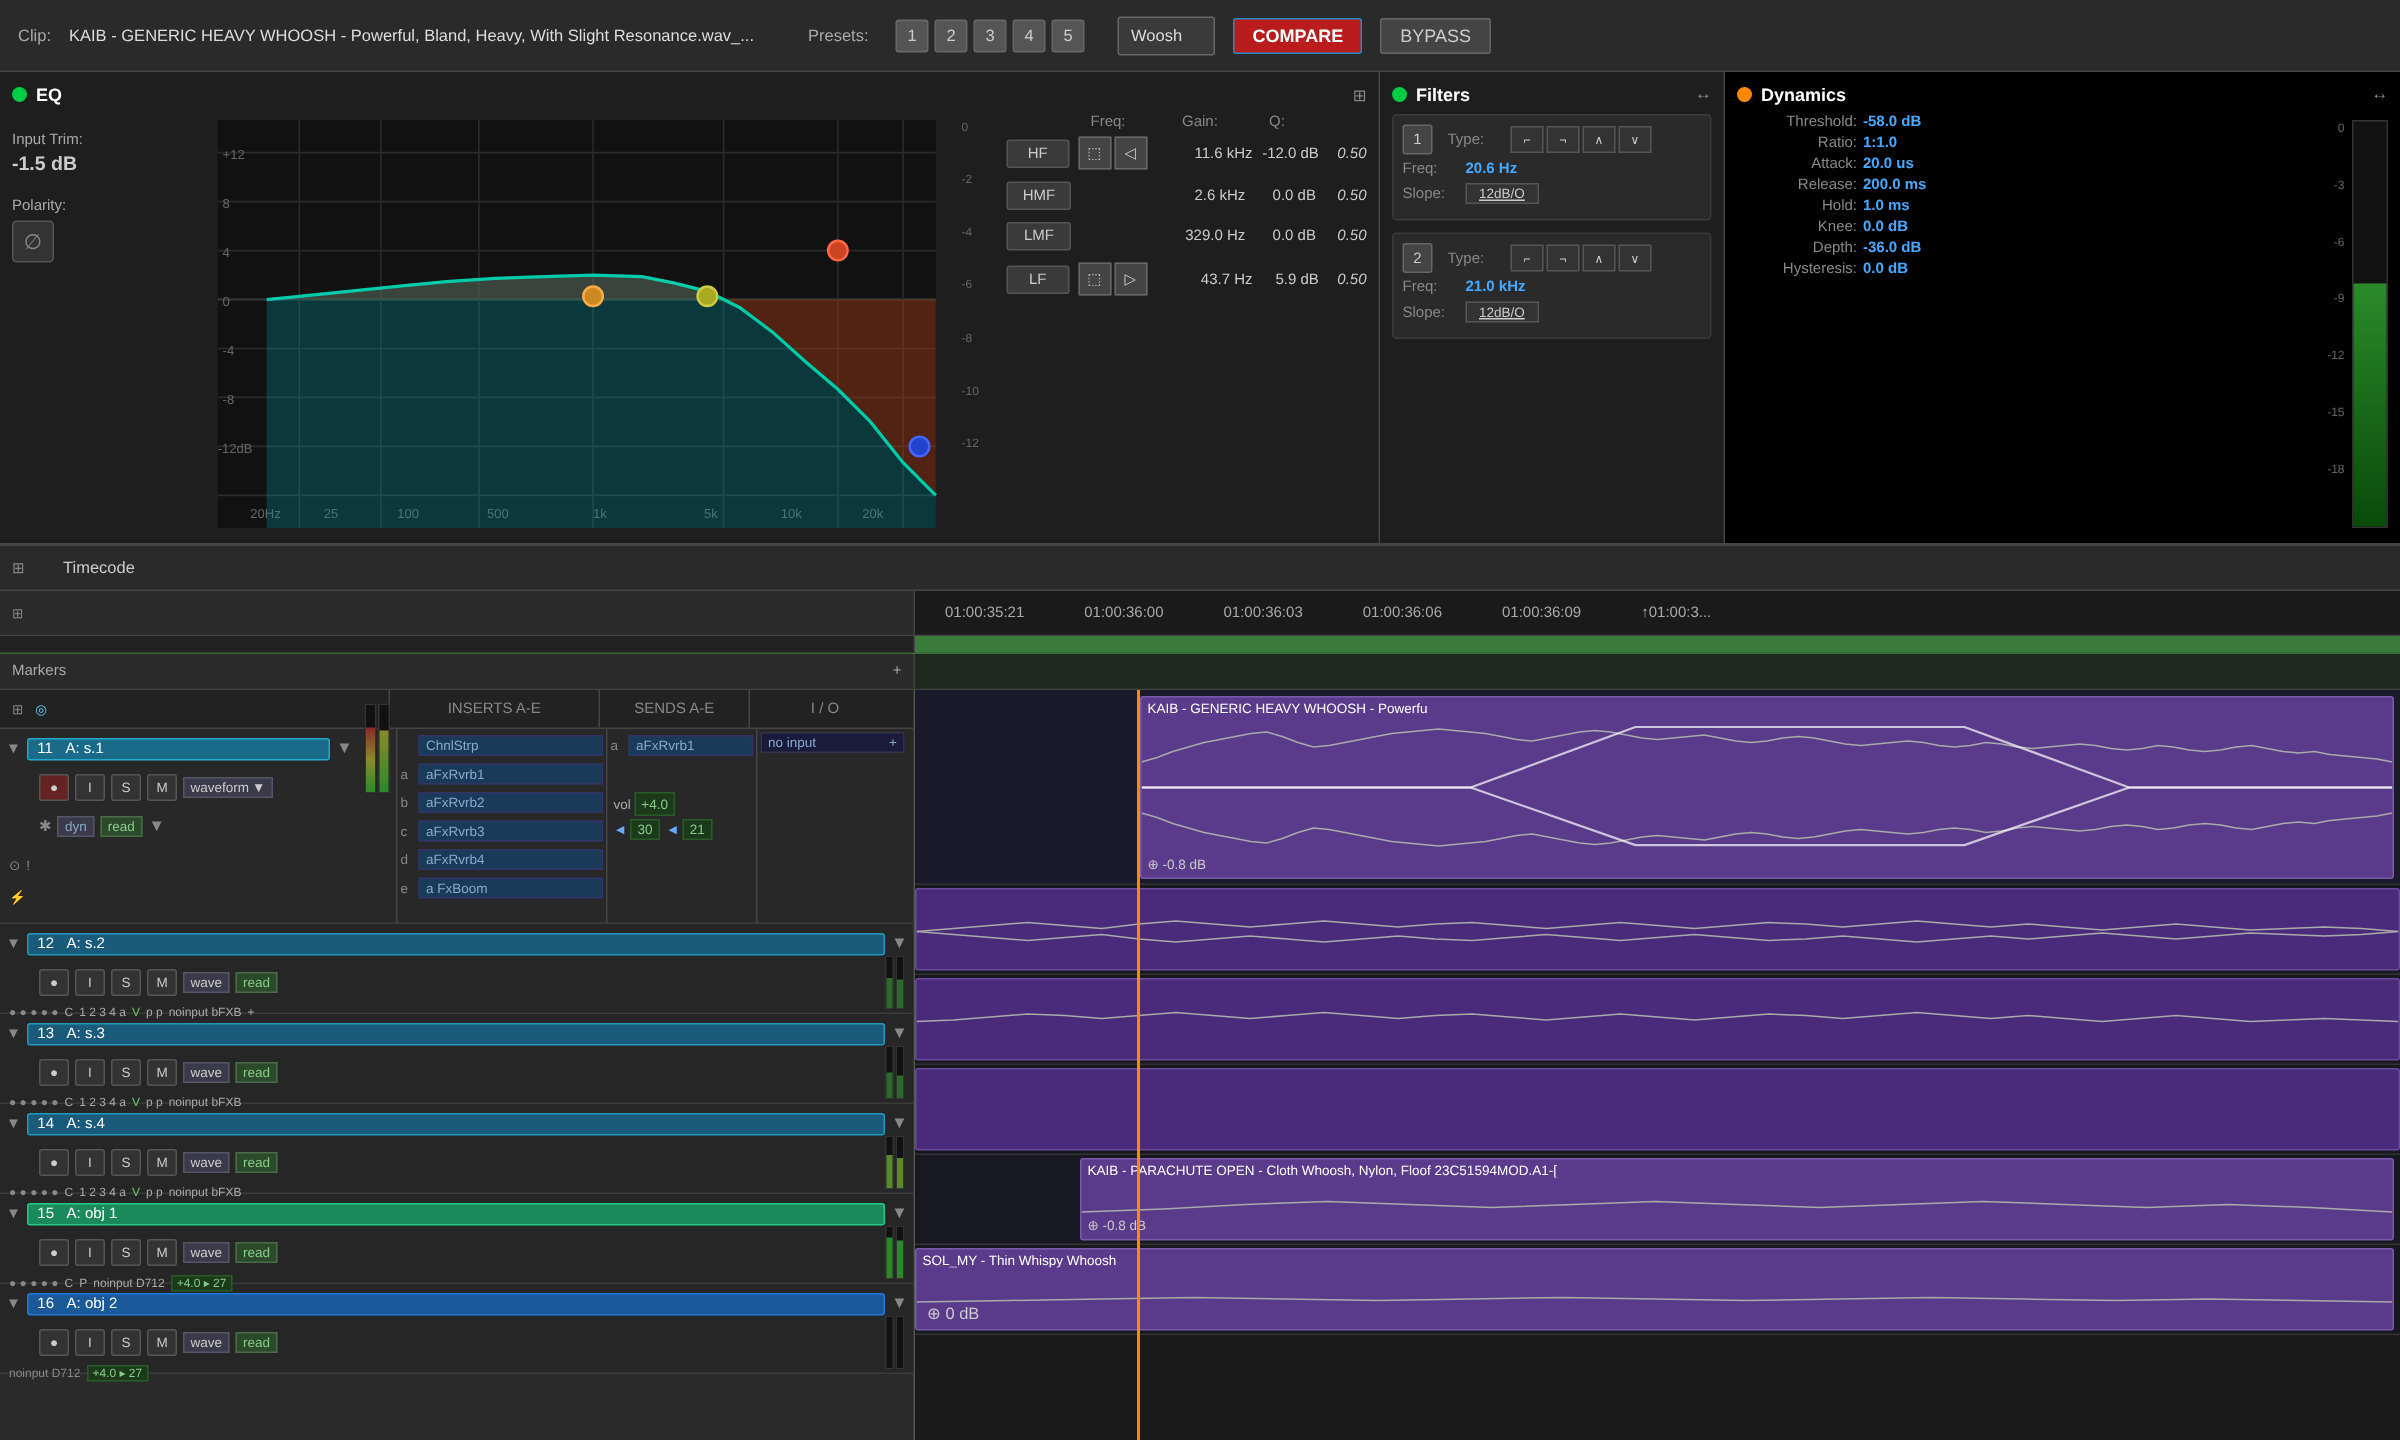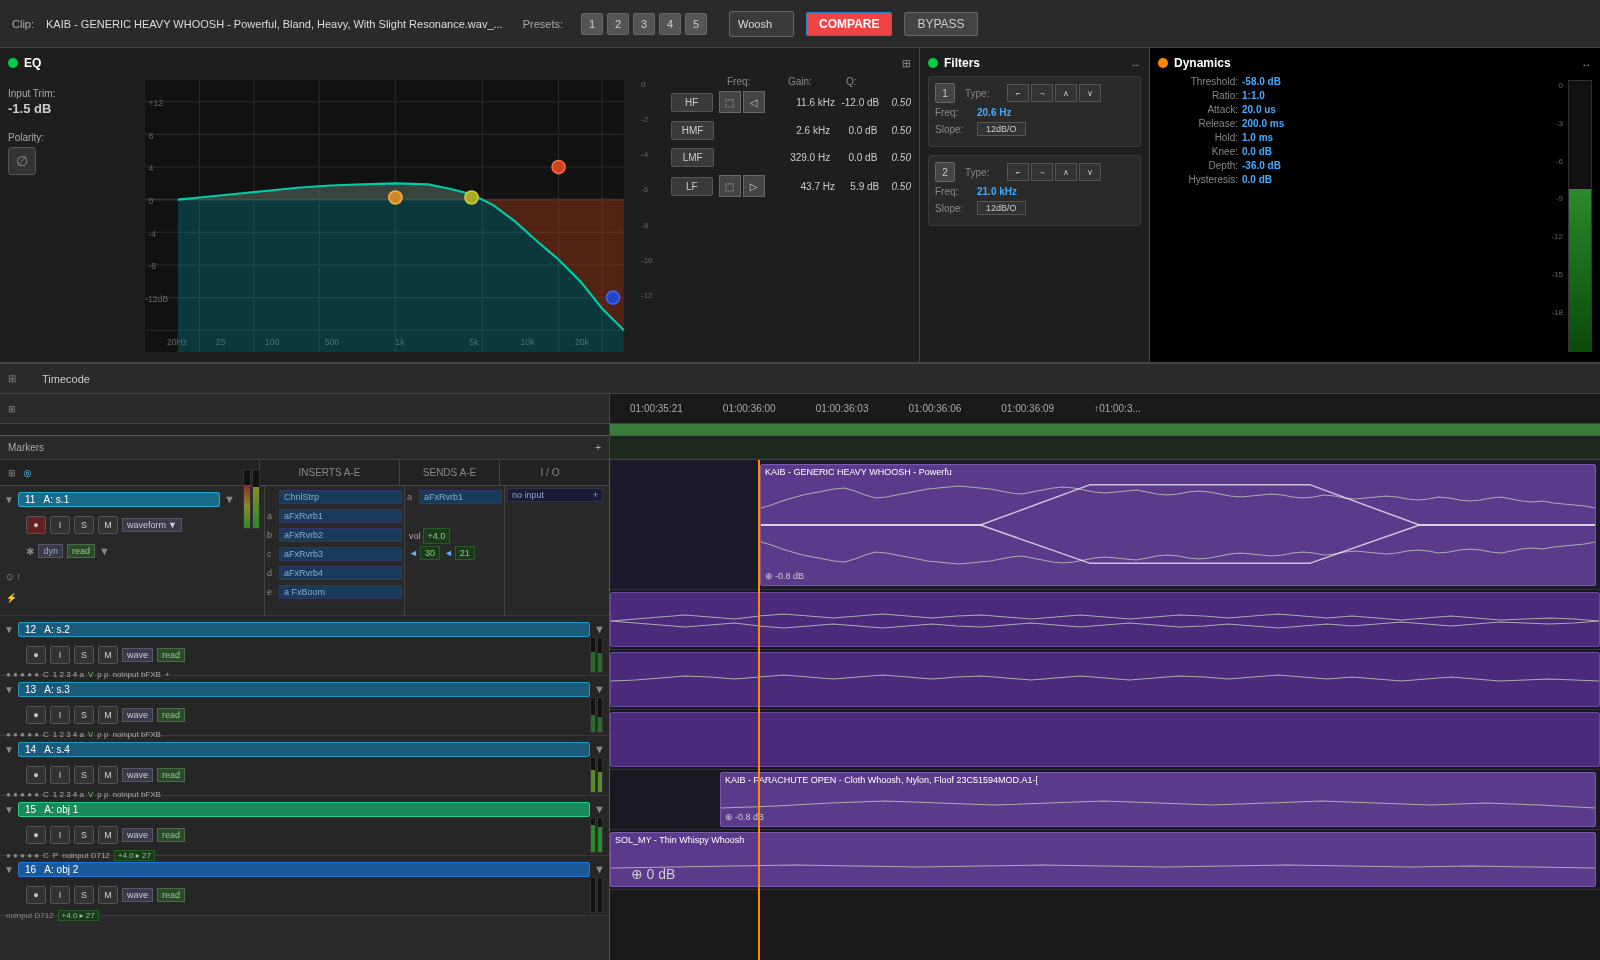--- a/index.html
+++ b/index.html
@@ -10,21 +10,21 @@
       background: #2a2a2a;
       border-bottom: 1px solid #444;
       height: 48px;
       display: flex;
       align-items: center;
       padding: 0 12px;
       gap: 12px;
     }
     .clip-label { color: #aaa; font-size: 11px; }
     .clip-name { color: #ddd; font-size: 11px; }
-    .presets-label { color: #aaa; margin-left: 8px; }
+    .presets-label { color: #aaa; margin-left: 24px; }
     .preset-btns { display: flex; gap: 4px; margin-left: 6px; }
     .preset-btn {
       background: #555;
       border: 1px solid #666;
       color: #ccc;
       width: 22px; height: 22px;
       display: flex; align-items: center; justify-content: center;
       cursor: pointer;
       font-size: 11px;
       border-radius: 2px;
@@ -35,21 +35,21 @@
       color: #ddd;
       padding: 2px 20px 2px 8px;
       height: 26px;
       margin-left: 10px;
       cursor: pointer;
       border-radius: 2px;
       font-size: 11px;
       appearance: none;
     }
     .compare-btn {
-      background: #ef4444;
+      background: #b91c1c;
       border: 1px solid #2288cc;
       color: #fff;
       padding: 4px 12px;
       cursor: pointer;
       font-size: 12px;
       font-weight: bold;
       border-radius: 2px;
     }
     .bypass-btn {
       background: #444;
@@ -198,20 +198,21 @@
     }
     .filter-label { color: #888; font-size: 10px; width: 38px; }
     .filter-value { color: #4af; font-size: 10px; font-weight: bold; }
     .filter-slope-btn {
       background: #333;
       border: 1px solid #555;
       color: #ccc;
       padding: 1px 8px;
       font-size: 9px;
       cursor: pointer;
+      text-decoration: underline;
     }
 
     
     #dynamics-section {
       flex: 1;
       background: #000000;
       padding: 8px;
       position: relative;
     }
     .orange-dot { width: 10px; height: 10px; background: #ff8800; border-radius: 50%; }
@@ -1140,21 +1141,21 @@
             <span class="clip-db-label">⊕ -0.8 dB</span>
           </div>
         </div>
 
         <div class="timeline-track" style="height:60px;background:#181820;">
           <div class="audio-clip clip-purple" style="left:0;top:2px;right:4px;height:55px;">
             <span class="clip-label-text">SOL_MY - Thin Whispy Whoosh</span>
             <svg style="position:absolute;left:0;top:18px;width:100%;height:35px;" viewBox="0 0 800 35" preserveAspectRatio="none">
               <path d="M0,17 L50,16 L100,15 L150,14 L200,15 L250,16 L300,15 L350,14 L400,15 L450,16 L500,15 L550,14 L600,15 L650,16 L700,15 L750,16 L800,17" stroke="#aaa" fill="none" stroke-width="1"></path>
             </svg>
-            <span style="position:absolute;bottom:4px;left:20px;color:#ccc;font-size:14px;">⊕ 0 dB</span>
+            <span style="position:absolute;bottom:4px;left:7px;color:#ccc;font-size:11px;">⊕ 0 dB</span>
           </div>
         </div>
 
       </div>
     </div>
 
   </div>
 
 </div>
 

